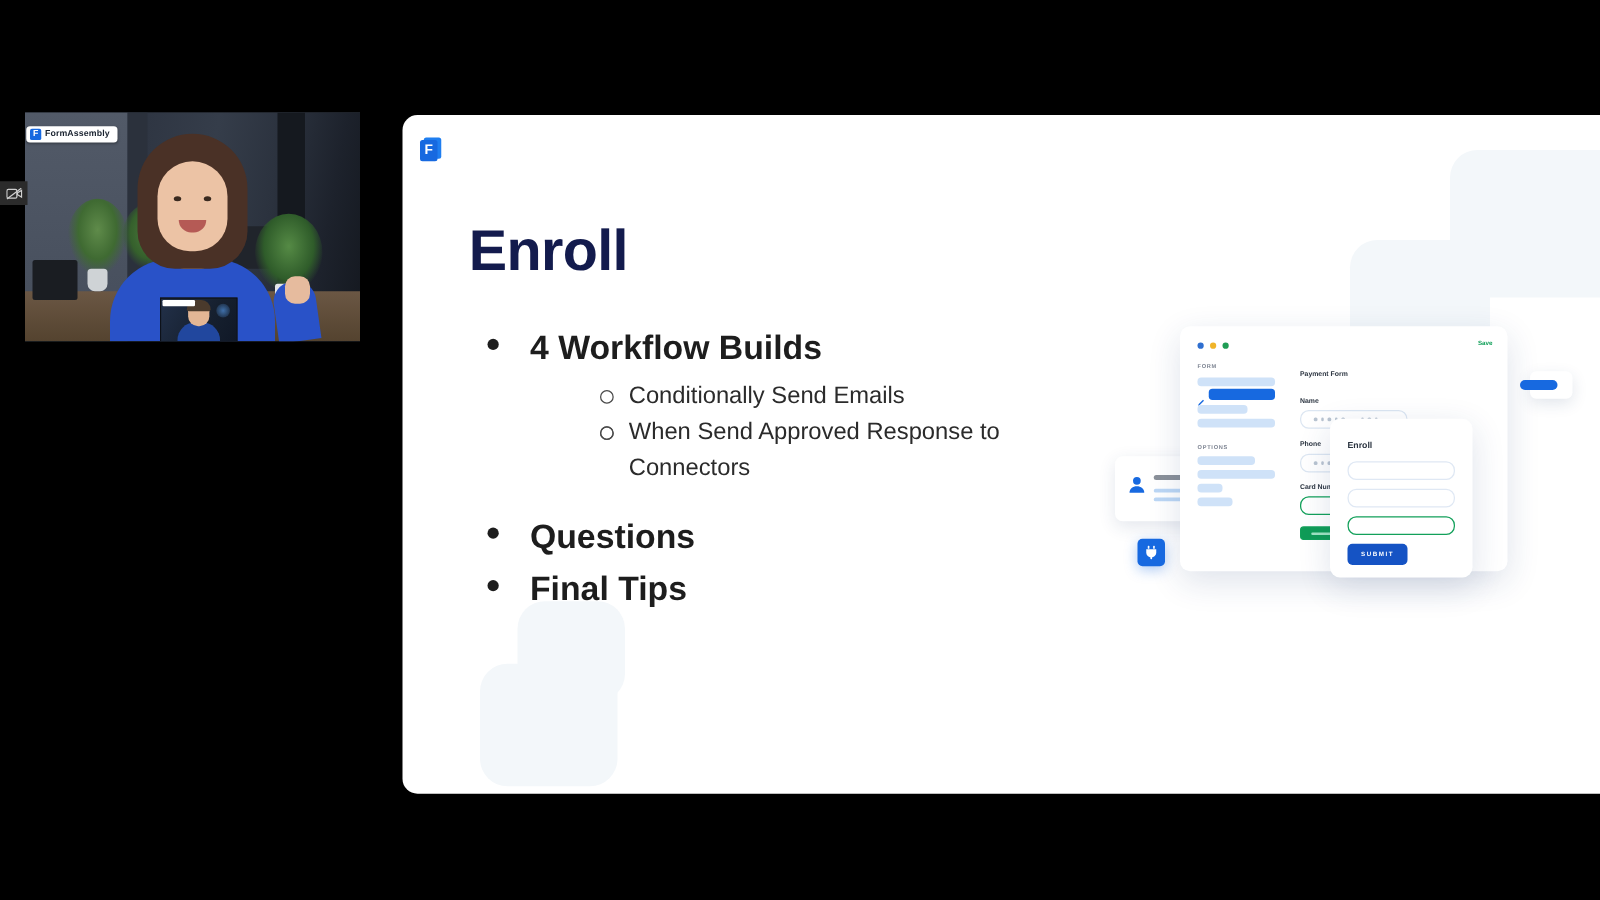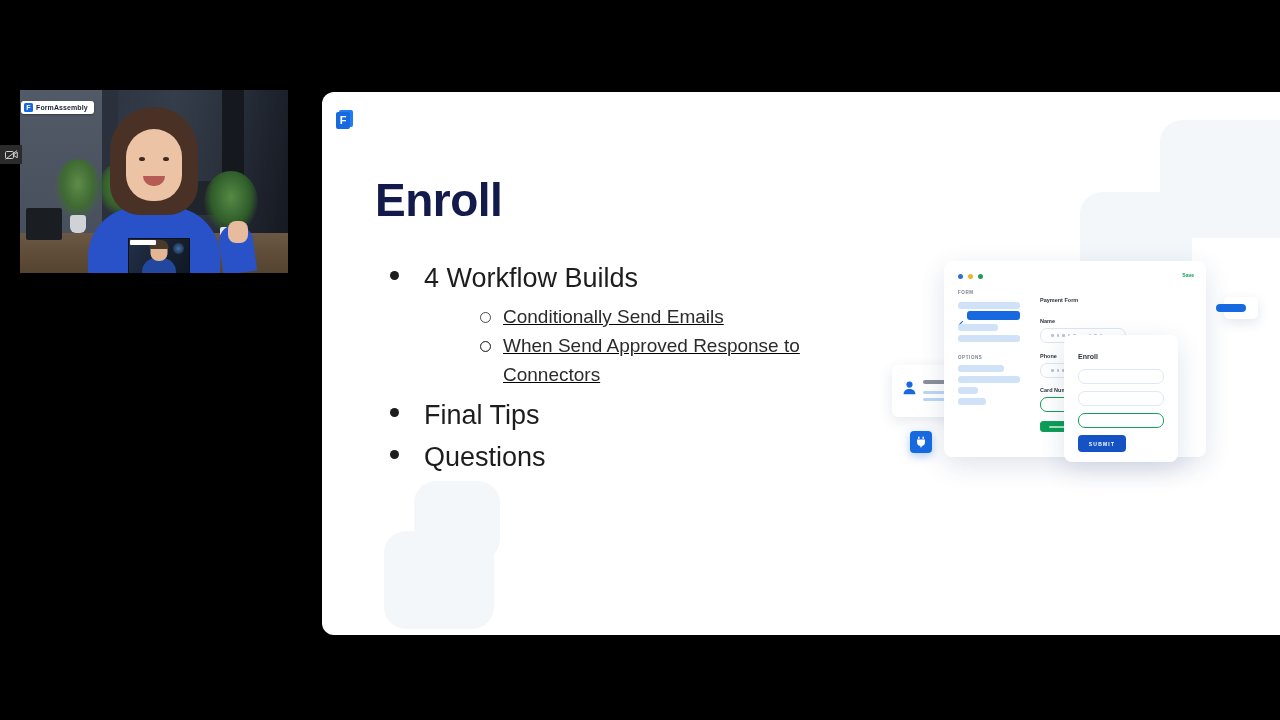--- a/index.html
+++ b/index.html
@@ -167,23 +167,23 @@
   }
 
   .content { position: absolute; left: 58px; top: 166px; width: 480px; }
   ul.lvl1 { list-style: none; }
   li.b1 { position: relative; padding-left: 44px; margin-bottom: 2px; }
   li.b1 > .dot {
     position: absolute; left: 10px; top: 13px;
     width: 9px; height: 9px; background: #1d1d1d; border-radius: 50%;
   }
   li.b1 > .txt {
-    font-size: 27px; color: #1d1d1d; line-height: 40px; font-weight: 400;
-  }
-  ul.lvl2 { list-style: none; margin: 4px 0 6px 0; text-decoration: underline; }
+    font-size: 27px; color: #1d1d1d; line-height: 40px; font-weight: 700;
+  }
+  ul.lvl2 { list-style: none; margin: 4px 0 20px 0; }
   li.b2 { position: relative; padding-left: 79px; }
   li.b2 > .ring {
     position: absolute; left: 56px; top: 10px;
     width: 11px; height: 11px; border: 1.6px solid #4a4a4a; border-radius: 50%;
   }
   li.b2 > .txt {
     font-size: 19px; color: #2b2b2b; line-height: 29px;
   }
 
   
@@ -329,26 +329,26 @@
             </li>
             <li class="b2">
               <span class="ring"></span>
               <span class="txt">When Send Approved Response to Connectors</span>
             </li>
           </ul>
         </li>
 
         <li class="b1">
           <span class="dot"></span>
-          <span class="txt">Final Tips</span>
+          <span class="txt">Questions</span>
         </li>
 
         <li class="b1">
           <span class="dot"></span>
-          <span class="txt">Questions</span>
+          <span class="txt">Final Tips</span>
         </li>
 
       </ul>
     </div>
 
     <div class="illus">
 
       <div class="ill-card-small">
         <span class="ics-avatar">
           <svg width="15" height="15" viewBox="0 0 15 15">

